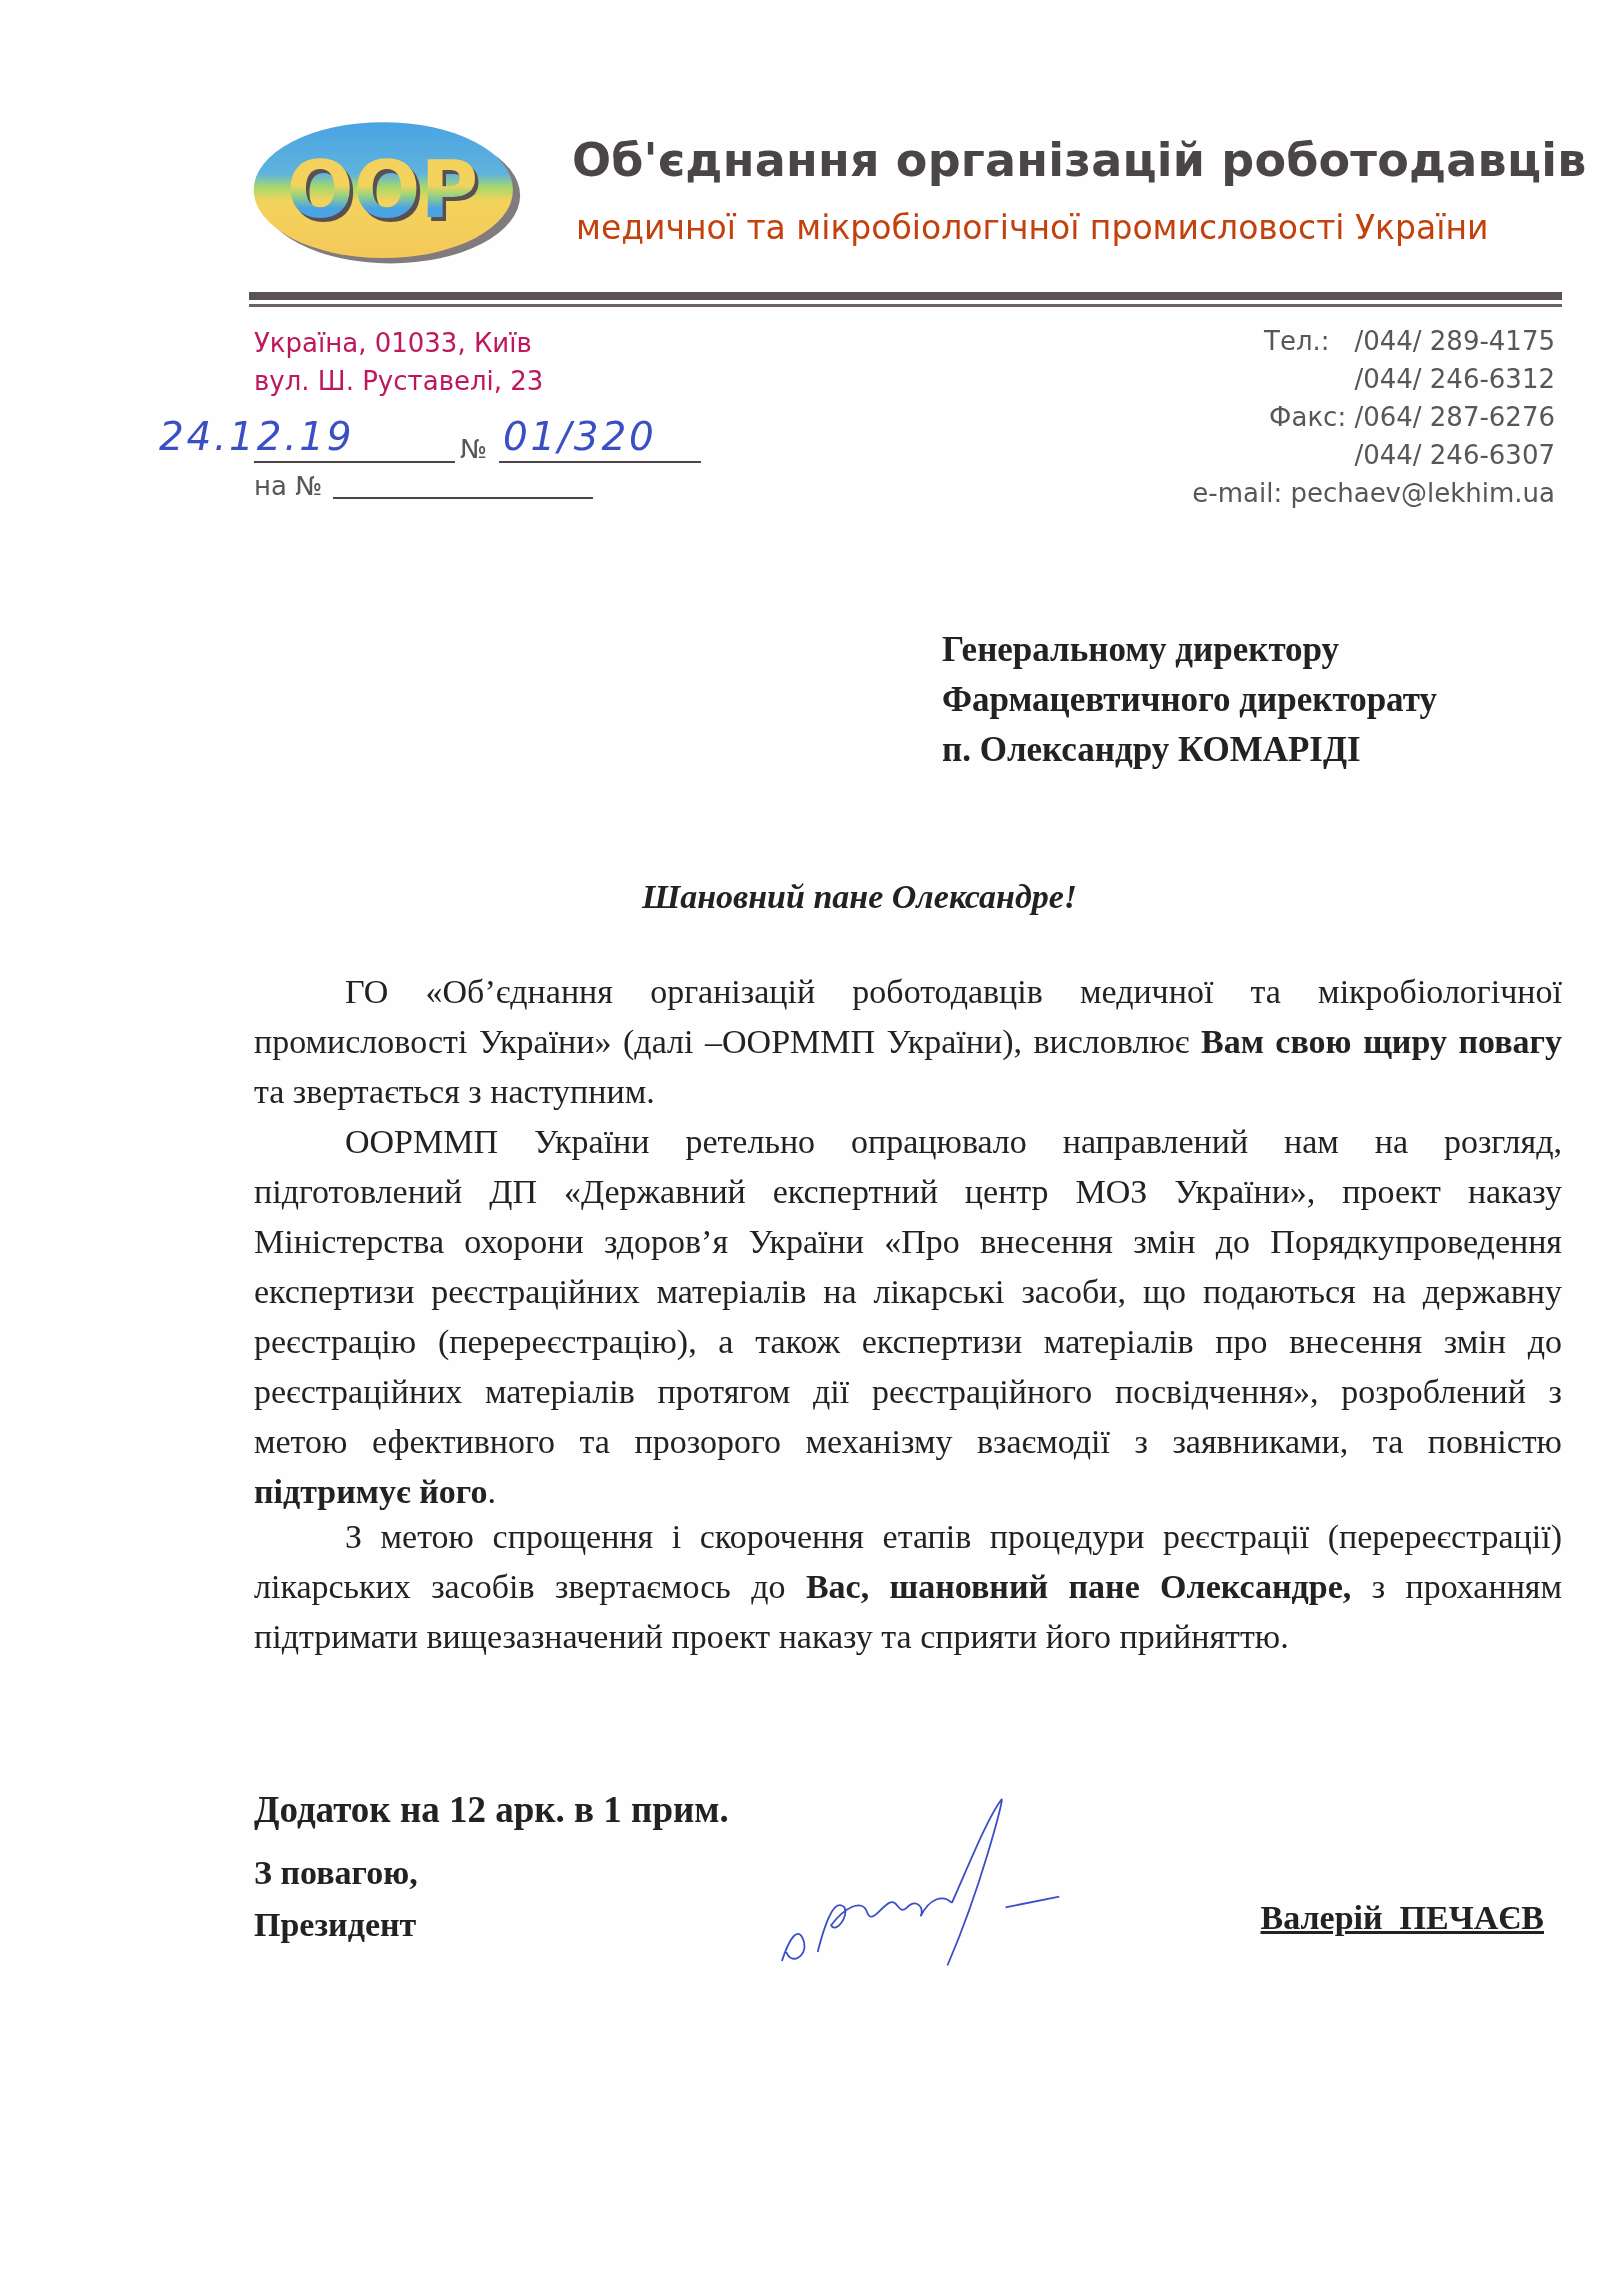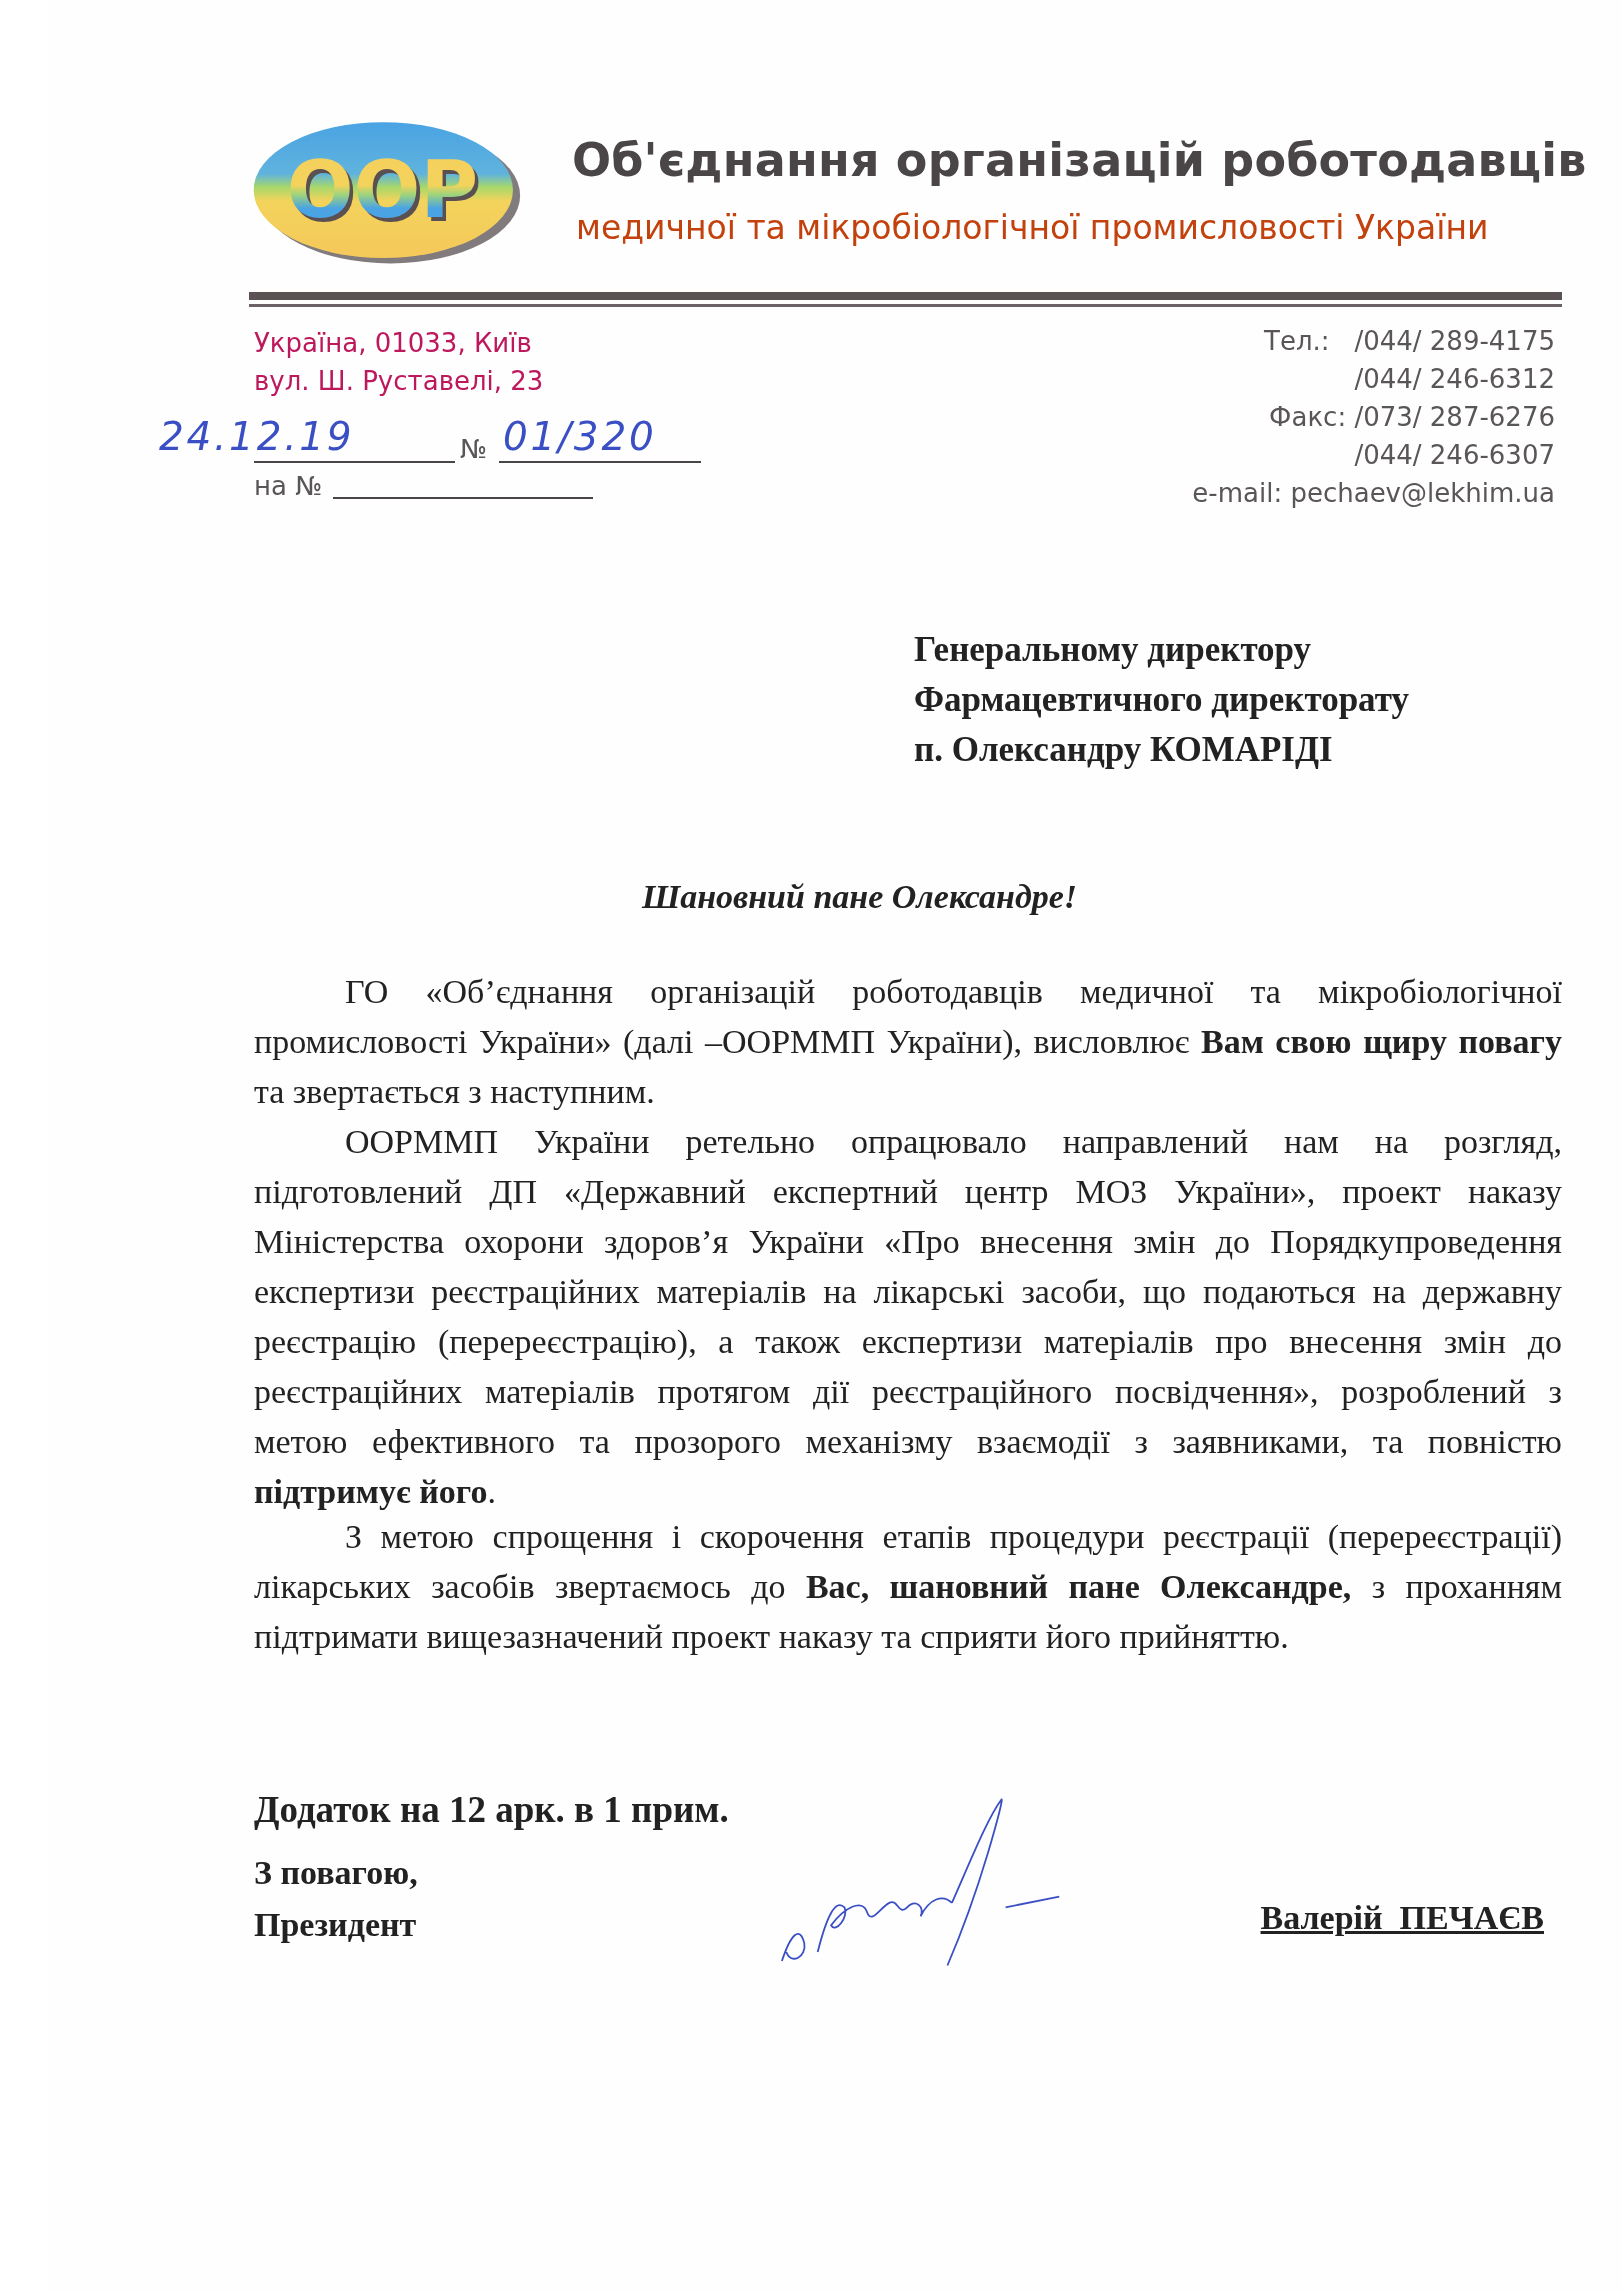--- a/index.html
+++ b/index.html
@@ -21,21 +21,21 @@
     .hand { font-family: "DejaVu Sans", sans-serif; color: #3b4fc4; font-size: 39px; font-style: italic; letter-spacing: 2.7px; }
     .date-field { position: absolute; left: 0; top: 0; }
     .date-line { position: absolute; left: 95px; top: 47px; width: 201px; height: 1.8px; background: #4a4546; }
     .no-label { position: absolute; left: 301px; top: 19.7px; }
     .num-field { position: absolute; left: 344px; top: 0; }
     .num-line { position: absolute; left: 340px; top: 47px; width: 202px; height: 1.8px; background: #4a4546; }
     .reply-row { position: absolute; left: 206px; top: 471px; font-family: "DejaVu Sans", sans-serif; font-size: 26px; color: #5a5556; white-space: nowrap; }
     .reply-line { display: inline-block; width: 260px; height: 1.8px; background: #4a4546; vertical-align: -3.6px; margin-left: 10.7px; }
 
     
-    .addressee { position: absolute; left: 866px; top: 625px; font-family: "Liberation Serif", serif; font-weight: bold; font-size: 35px; color: #222; line-height: 50px; }
+    .addressee { position: absolute; left: 894px; top: 625px; font-family: "Liberation Serif", serif; font-weight: bold; font-size: 35px; color: #222; line-height: 50px; }
     .addressee div { white-space: pre; }
 
     
     .salutation { position: absolute; left: 0; width: 1623px; top: 878px; text-align: center; font-family: "Liberation Serif", serif; font-weight: bold; font-style: italic; font-size: 34px; color: #222; }
     .body-text { position: absolute; left: 206px; width: 1308px; font-family: "Liberation Serif", serif; font-size: 34px; color: #222; line-height: 50px; text-align: justify; }
     .p1 { top: 967px; }
     .p2 { top: 1117px; }
     .p3 { top: 1512px; }
     .body-text p { margin: 0; text-indent: 91px; }
     .body-text b { font-weight: bold; }
@@ -80,21 +80,21 @@
   <div class="rule-thin"></div>
 
   <div class="contact-left">
     <div>Україна, 01033, Київ</div>
     <div>вул. Ш. Руставелі, 23</div>
   </div>
 
   <div class="contact-right">
     <div class="row"><span>Тел.:</span>&nbsp;&nbsp;&nbsp;<span>/044/ 289-4175</span></div>
     <div class="row"><span>/044/ 246-6312</span></div>
-    <div class="row"><span>Факс:</span>&nbsp;<span>/073/ 287-6276</span></div>
+    <div class="row"><span>Факс:</span>&nbsp;<span>/064/ 287-6276</span></div>
     <div class="row"><span>/044/ 246-6307</span></div>
     <div class="row"><span>e-mail:</span>&nbsp;<span>pechaev@lekhim.ua</span></div>
   </div>
 
   <div class="outgoing">
     <span class="hand date-field">24.12.19</span>
     <span class="date-line"></span>
     <span class="no-label">№</span>
     <span class="hand num-field">01/320</span>
     <span class="num-line"></span>

